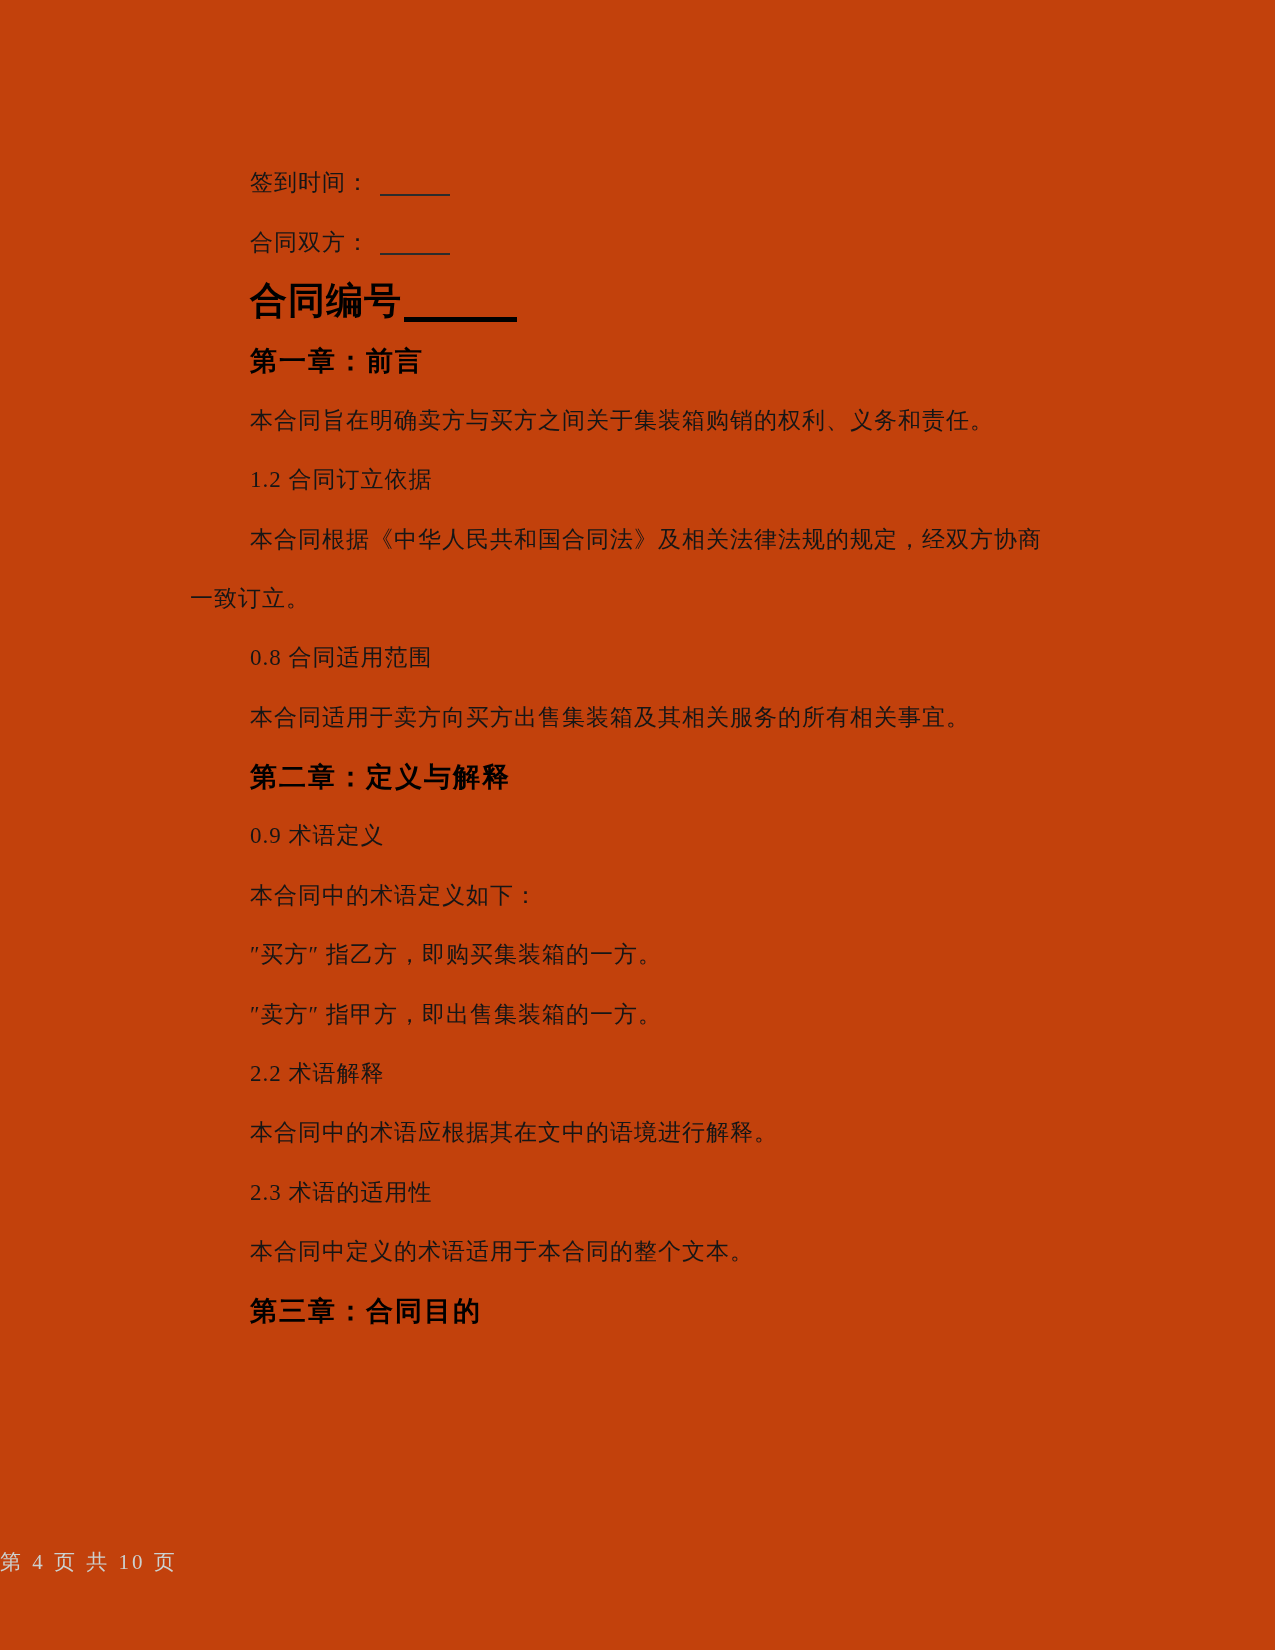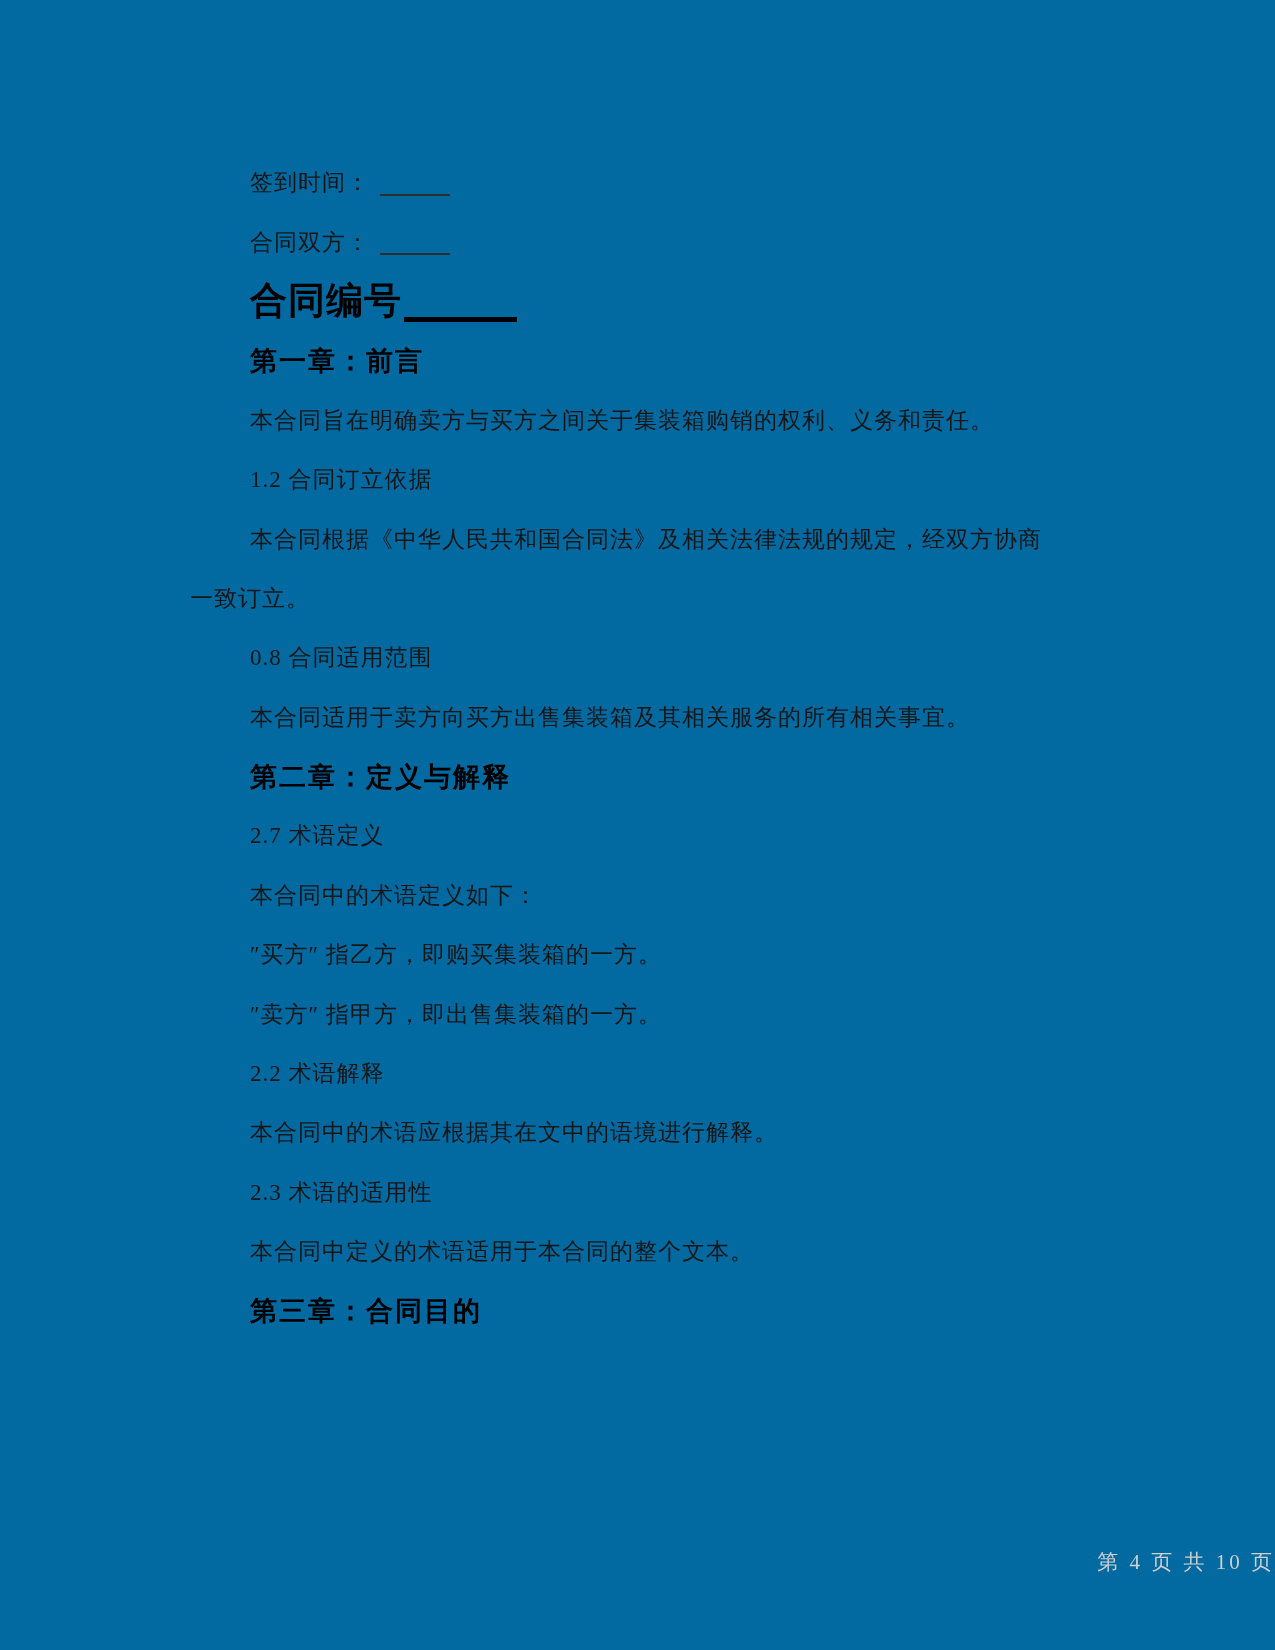--- a/index.html
+++ b/index.html
@@ -7,21 +7,21 @@
     width: 1275px;
     height: 1650px;
     background: #ffffff;
     font-family: "Liberation Serif", "DejaVu Serif", serif;
     overflow: hidden;
   }
   .page {
     position: relative;
     width: 1275px;
     height: 1650px;
-    background: #0369a1;
+    background: #c2410c;
   }
   .content {
     position: absolute;
     top: 0;
     left: 0;
     width: 1275px;
     padding: 153px 178px 0 190px;
     box-sizing: border-box;
   }
   .line {
@@ -63,21 +63,21 @@
     width: 113px;
     height: 0.95em;
     border-bottom: 5px solid #000000;
     margin-left: 2px;
   }
   .footer {
     position: absolute;
     top: 1548px;
     left: 0;
     width: 1275px;
-    text-align: right;
+    text-align: left;
     font-size: 21px;
     color: #ccd1d0;
     letter-spacing: 3px;
   }
 </style>
 </head>
 <body>
 
 <div class="page">
   <div class="content">
@@ -107,21 +107,21 @@
     <div class="line body-text indent">本合同根据《中华人民共和国合同法》及相关法律法规的规定，经双方协商</div>
 
     <div class="line body-text">一致订立。</div>
 
     <div class="line body-text indent">0.8 合同适用范围</div>
 
     <div class="line body-text indent">本合同适用于卖方向买方出售集装箱及其相关服务的所有相关事宜。</div>
 
     <div class="line chapter indent">第二章：定义与解释</div>
 
-    <div class="line body-text indent">2.7 术语定义</div>
+    <div class="line body-text indent">0.9 术语定义</div>
 
     <div class="line body-text indent">本合同中的术语定义如下：</div>
 
     <div class="line body-text indent">″买方″ 指乙方，即购买集装箱的一方。</div>
 
     <div class="line body-text indent">″卖方″ 指甲方，即出售集装箱的一方。</div>
 
     <div class="line body-text indent">2.2 术语解释</div>
 
     <div class="line body-text indent">本合同中的术语应根据其在文中的语境进行解释。</div>

